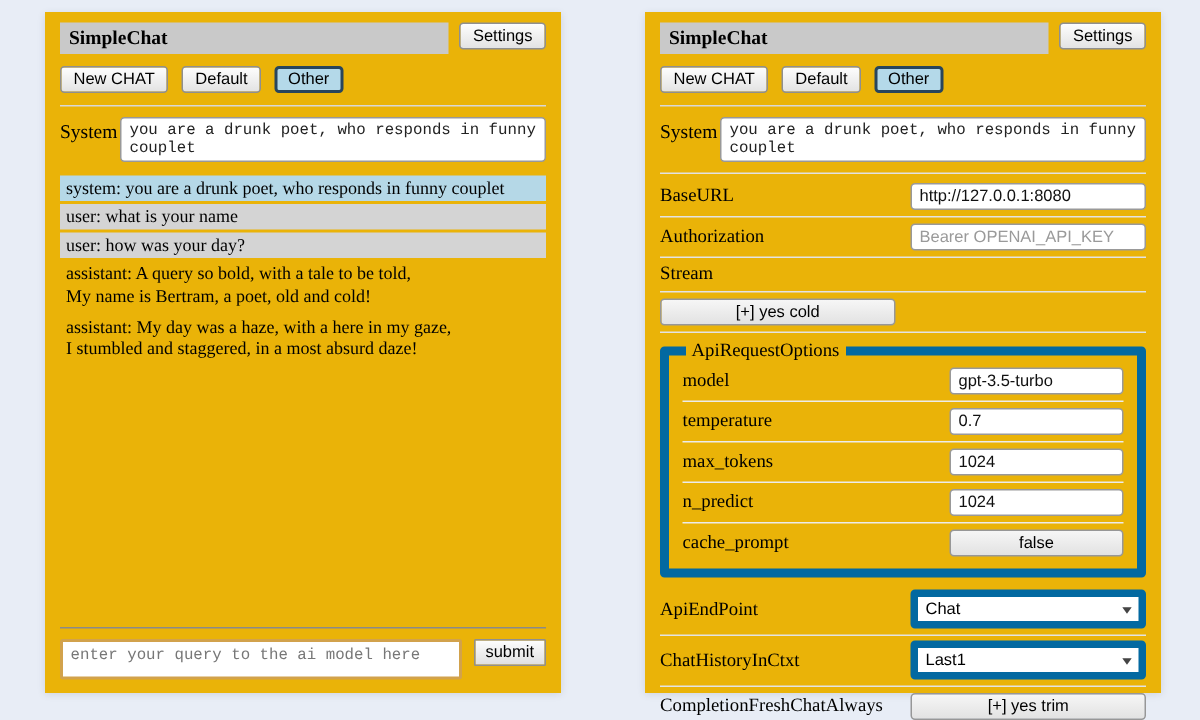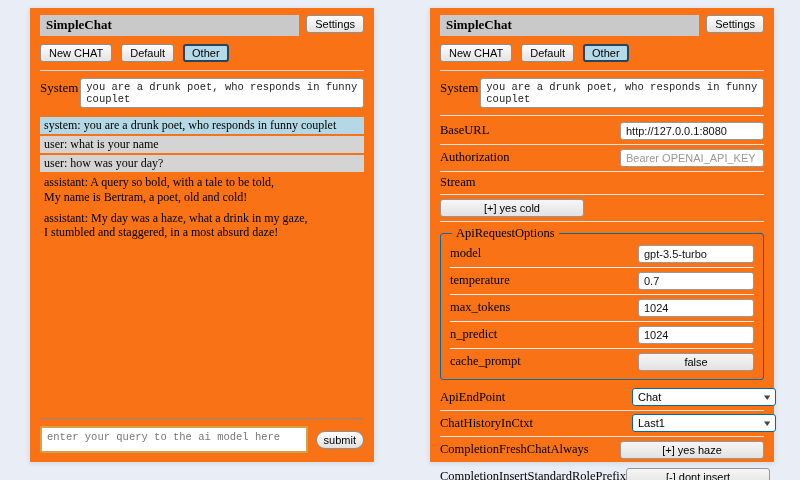--- a/index.html
+++ b/index.html
@@ -8,21 +8,21 @@
     background: #e8edf6;
     font-family: "Liberation Serif", serif;
   }
   .page {
     width: 800px; height: 480px;
     display: flex; justify-content: space-between;
     padding: 8px 26px 0 30px;
   }
   .panel {
     width: 344px; height: 454px;
-    background: #f97316;
+    background: #eab308;
     padding: 7px 10px 9px 10px;
     display: flex; flex-direction: column;
     box-shadow: 0 1px 5px rgba(60,70,90,0.15);
   }
   
   .hdr { display: flex; align-items: flex-start; }
   .titlebar {
     flex: 1; background: #c9c9c9; margin-right: 7px;
     font-weight: bold; font-size: 13px; padding: 2px 6px 3px;
     color: #000;
@@ -58,63 +58,63 @@
   .msg.system { background: #b5d8e7; }
   .msg.user { background: #d4d4d4; }
   .msg.assistant { background: transparent; margin-bottom: 4px; }
   
   .settings { margin-top: 2px; }
   .srow {
     display: flex; align-items: center;
     padding: 3px 0 4px; border-bottom: 1px solid #e3e3e3;
   }
   .srow .slbl { flex: 1; font-size: 12.5px; color: #000; }
-  .ctrl { width: 144px; flex: none; }
+  .ctrl { width: 157px; flex: none; }
   .tinput {
     width: 100%; font-family: "Liberation Sans", sans-serif; font-size: 11px;
     border: 1px solid #999; border-radius: 3px; padding: 2px 5px;
     color: #111; outline: none; background: #fff;
   }
   .tinput::placeholder { color: #9a9a9a; }
   .wbtn {
     width: 100%; font-family: "Liberation Sans", sans-serif; font-size: 11px;
     background: linear-gradient(#f6f6f6, #e2e2e2);
     border: 1px solid #979797; border-radius: 3px;
     padding: 2px 4px; text-align: center; cursor: pointer; color: #000;
   }
   .sel {
     width: 100%; display: flex; align-items: center; justify-content: space-between;
     font-family: "Liberation Sans", sans-serif; font-size: 11px;
-    border: 1px solid #0369a1; border-radius: 3px; background: #fff;
-    padding: 2px 5px; cursor: pointer; color: #000; margin-left: 12px;
+    border: 5px solid #0369a1; border-radius: 3px; background: #fff;
+    padding: 2px 5px; cursor: pointer; color: #000;
   }
   .sel .chev { font-size: 9px; color: #444; transform: scaleX(1.4); }
   fieldset.aro {
-    border: 1px solid #0369a1; border-radius: 3px;
+    border: 6px solid #0369a1; border-radius: 3px;
     margin: 4px 0 5px; padding: 0 9px 4px 9px;
   }
   fieldset.aro legend { font-size: 12.5px; padding: 0 4px; margin-left: 2px; }
   fieldset.aro .srow { border-bottom: 1px solid #ececec; }
   fieldset.aro .ctrl { width: 136px; padding-left: 20px; }
   
   .spacer { flex: 1; }
   .hr-dark { border: 0; border-top: 1px solid #8a8a8a; margin: 0 0 7px; }
-  .query-row { display: flex; gap: 8px; align-items: center; }
+  .query-row { display: flex; gap: 8px; align-items: flex-start; }
   .query-row textarea {
     flex: 1; height: 27px; resize: none; overflow: hidden;
     font-family: "Liberation Mono", monospace; font-size: 10.5px;
     color: #555; padding: 3px 5px; outline: none;
     border: 1px solid #999; border-radius: 3px;
   }
   .query-row textarea::placeholder { color: #777; }
   .query-row textarea.focused { border: 2px solid #d2a24c; border-radius: 2px; }
   .submit-btn {
     font-family: "Liberation Sans", sans-serif; font-size: 11px;
     background: linear-gradient(#fdfdfd, #e0e0e0);
-    border: 1px solid #8f8f8f; border-radius: 13px;
+    border: 1px solid #8f8f8f; border-radius: 1px;
     padding: 2px 7px; cursor: pointer;
   }
 </style>
 </head>
 <body>
 
 <div class="page">
 
   <div class="panel">
     <div class="hdr">
@@ -130,21 +130,21 @@
     <div class="system-row">
       <span class="lbl">System</span>
       <textarea spellcheck="false" style="">you are a drunk poet, who responds in funny couplet</textarea>
     </div>
     <div class="messages">
       <div class="msg system">system: you are a drunk poet, who responds in funny couplet</div>
       <div class="msg user">user: what is your name</div>
       <div class="msg user">user: how was your day?</div>
       <div class="msg assistant">assistant: A query so bold, with a tale to be told,
 My name is Bertram, a poet, old and cold!</div>
-      <div class="msg assistant">assistant: My day was a haze, what a drink in my gaze,
+      <div class="msg assistant">assistant: My day was a haze, with a here in my gaze,
 I stumbled and staggered, in a most absurd daze!</div>
     </div>
     <div class="spacer"></div>
     <hr class="hr-dark">
     <div class="query-row">
       <textarea class="focused" spellcheck="false" placeholder="enter your query to the ai model here" style=""></textarea>
       <button class="submit-btn">submit</button>
     </div>
   </div>
 
@@ -217,21 +217,21 @@
         <span class="slbl">ChatHistoryInCtxt</span>
         <span class="ctrl">
           <span class="sel">
             <span>Last1</span>
             <span class="chev">▾</span>
           </span>
         </span>
       </div>
       <div class="srow">
         <span class="slbl">CompletionFreshChatAlways</span>
-        <span class="ctrl"><button class="wbtn">[+] yes haze</button></span>
+        <span class="ctrl"><button class="wbtn">[+] yes trim</button></span>
       </div>
       <div class="srow">
         <span class="slbl">CompletionInsertStandardRolePrefix</span>
         <span class="ctrl"><button class="wbtn">[-] dont insert</button></span>
       </div>
     </div>
 
     <div class="spacer"></div>
 
   </div>

